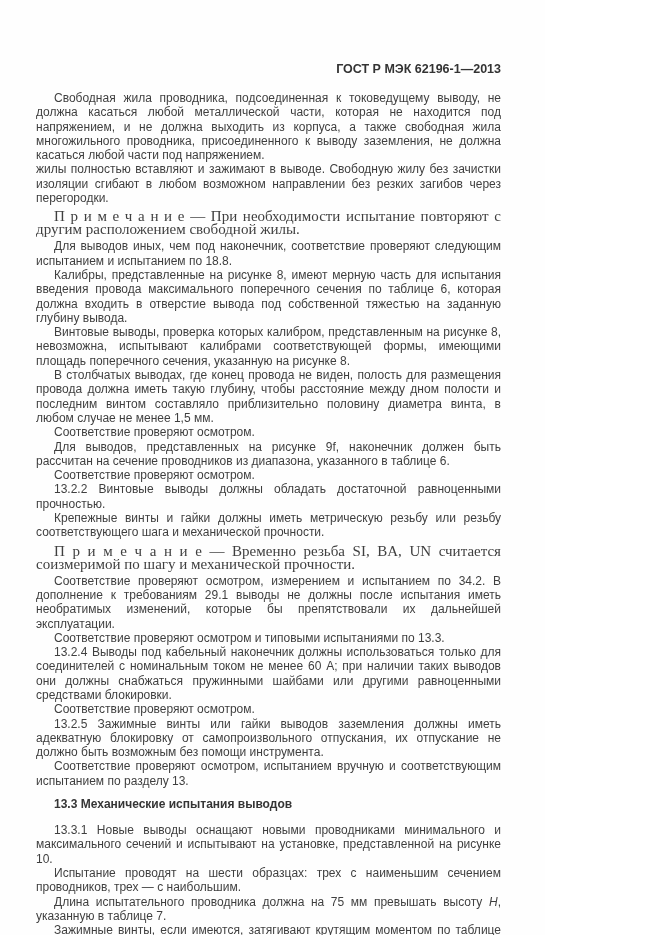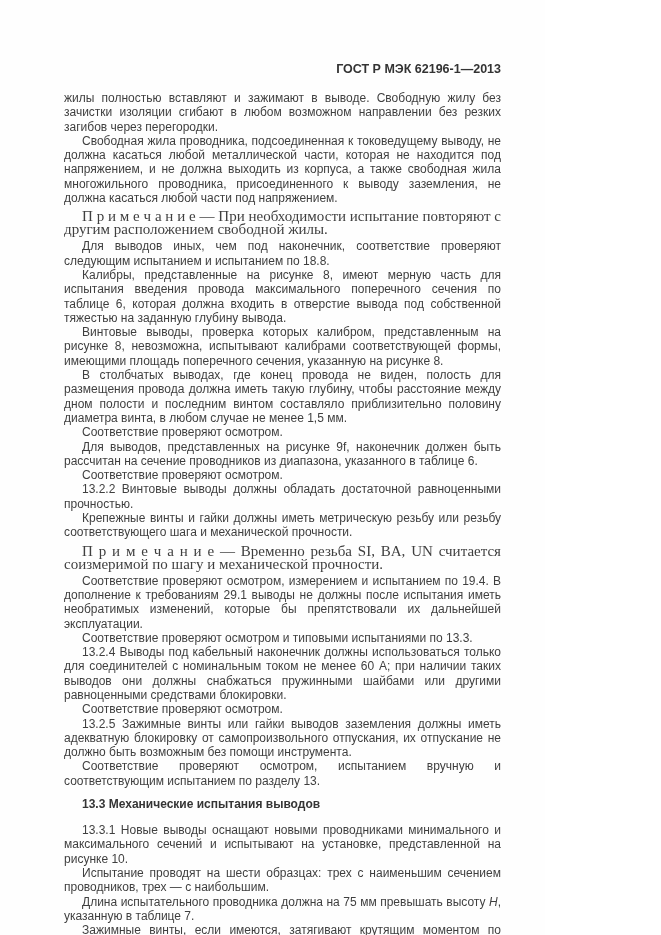--- a/index.html
+++ b/index.html
@@ -6,21 +6,21 @@
     margin: 0;
     padding: 0;
     background: #ffffff;
   }
   .page {
     position: relative;
     width: 545px;
     height: 935px;
     box-sizing: border-box;
     background: #fefefe;
-    padding: 62px 44px 0 64px;
+    padding: 62px 44px 0 36px;
     font-family: "Liberation Sans", sans-serif;
     color: #3f3f3f;
     overflow: hidden;
   }
   .doc-header {
     text-align: right;
     font-weight: bold;
     font-size: 12.5px;
     line-height: 14px;
     margin-bottom: 15px;
@@ -65,34 +65,34 @@
     color: #444444;
   }
 </style>
 </head>
 <body>
 
 <div class="page">
   <div class="doc-header">ГОСТ Р МЭК 62196-1—2013</div>
 
   <div class="doc-body">
+    <p class="para">Свободная жила проводника, подсоединенная к токоведущему выводу, не должна касаться любой металлической части, которая не находится под напряжением, и не должна выходить из корпуса, а также свободная жила многожильного проводника, присоединенного к выводу заземления, не должна касаться любой части под напряжением.</p>
     <p class="para no-indent">жилы полностью вставляют и зажимают в выводе. Свободную жилу без зачистки изоляции сгибают в любом возможном направлении без резких загибов через перегородки.</p>
-    <p class="para">Свободная жила проводника, подсоединенная к токоведущему выводу, не должна касаться любой металлической части, которая не находится под напряжением, и не должна выходить из корпуса, а также свободная жила многожильного проводника, присоединенного к выводу заземления, не должна касаться любой части под напряжением.</p>
     <p class="note">П р и м е ч а н и е — При необходимости испытание повторяют с другим расположением свободной жилы.</p>
     <p class="para">Для выводов иных, чем под наконечник, соответствие проверяют следующим испытанием и испытанием по 18.8.</p>
     <p class="para">Калибры, представленные на рисунке 8, имеют мерную часть для испытания введения провода максимального поперечного сечения по таблице 6, которая должна входить в отверстие вывода под собственной тяжестью на заданную глубину вывода.</p>
     <p class="para">Винтовые выводы, проверка которых калибром, представленным на рисунке 8, невозможна, испытывают калибрами соответствующей формы, имеющими площадь поперечного сечения, указанную на рисунке 8.</p>
     <p class="para">В столбчатых выводах, где конец провода не виден, полость для размещения провода должна иметь такую глубину, чтобы расстояние между дном полости и последним винтом составляло приблизительно половину диаметра винта, в любом случае не менее 1,5 мм.</p>
     <p class="para">Соответствие проверяют осмотром.</p>
     <p class="para">Для выводов, представленных на рисунке 9f, наконечник должен быть рассчитан на сечение проводников из диапазона, указанного в таблице 6.</p>
     <p class="para">Соответствие проверяют осмотром.</p>
     <p class="para">13.2.2 Винтовые выводы должны обладать достаточной равноценными прочностью.</p>
     <p class="para">Крепежные винты и гайки должны иметь метрическую резьбу или резьбу соответствующего шага и механической прочности.</p>
     <p class="note">П р и м е ч а н и е — Временно резьба SI, BA, UN считается соизмеримой по шагу и механической прочности.</p>
-    <p class="para">Соответствие проверяют осмотром, измерением и испытанием по 19.4. В дополнение к требованиям 29.1 выводы не должны после испытания иметь необратимых изменений, которые бы препятствовали их дальнейшей эксплуатации.</p>
+    <p class="para">Соответствие проверяют осмотром, измерением и испытанием по 34.2. В дополнение к требованиям 29.1 выводы не должны после испытания иметь необратимых изменений, которые бы препятствовали их дальнейшей эксплуатации.</p>
     <p class="para">Соответствие проверяют осмотром и типовыми испытаниями по 13.3.</p>
     <p class="para">13.2.4 Выводы под кабельный наконечник должны использоваться только для соединителей с номинальным током не менее 60 А; при наличии таких выводов они должны снабжаться пружинными шайбами или другими равноценными средствами блокировки.</p>
     <p class="para">Соответствие проверяют осмотром.</p>
     <p class="para">13.2.5 Зажимные винты или гайки выводов заземления должны иметь адекватную блокировку от самопроизвольного отпускания, их отпускание не должно быть возможным без помощи инструмента.</p>
     <p class="para">Соответствие проверяют осмотром, испытанием вручную и соответствующим испытанием по разделу 13.</p>
     <h2 class="heading">13.3 Механические испытания выводов</h2>
     <p class="para">13.3.1 Новые выводы оснащают новыми проводниками минимального и максимального сечений и испытывают на установке, представленной на рисунке 10.</p>
     <p class="para">Испытание проводят на шести образцах: трех с наименьшим сечением проводников, трех — с наибольшим.</p>
     <p class="para">
       <span>Длина испытательного проводника должна на 75 мм превышать высоту </span><span class="var">H</span><span>, указанную в таблице 7.</span>

